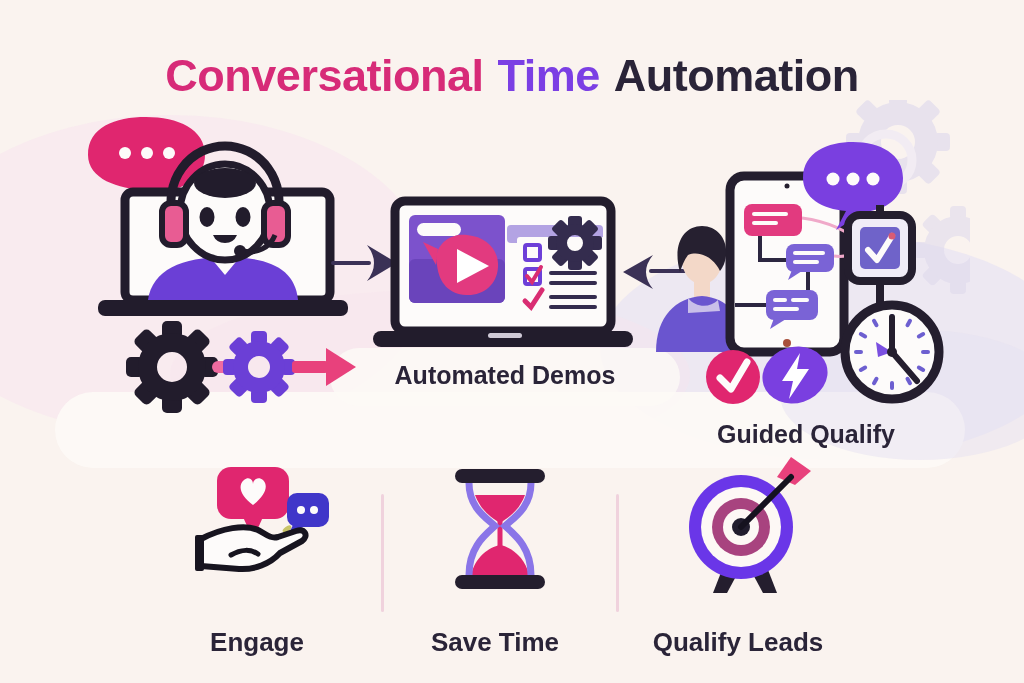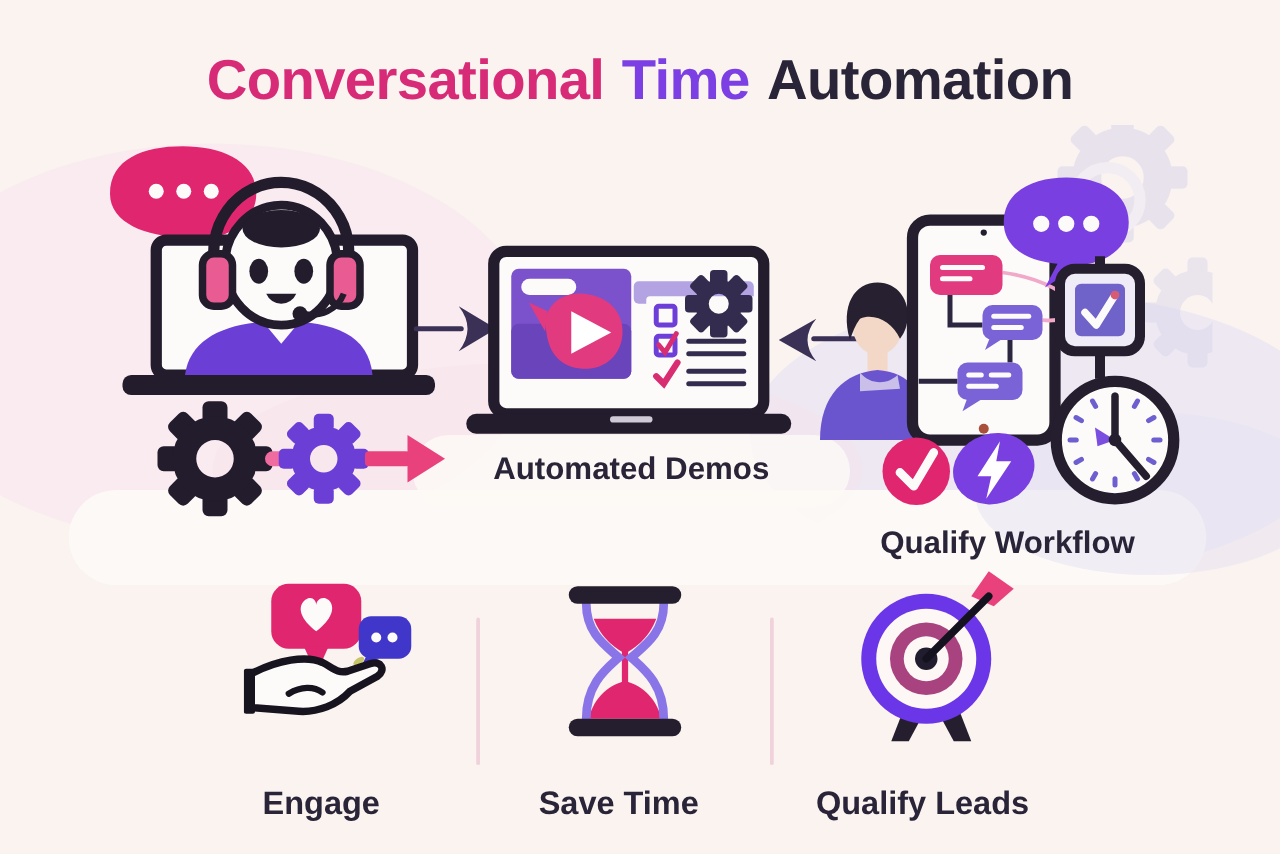--- a/index.html
+++ b/index.html
@@ -6,21 +6,21 @@
   body{font-family:"Liberation Sans","DejaVu Sans",sans-serif;background:#faf3ef;}
   .canvas{position:relative;width:1024px;height:683px;background:#faf3ef;overflow:hidden;}
   .blob{position:absolute;border-radius:50%;}
   .blob.pink-left{left:-90px;top:115px;width:520px;height:320px;background:#f7e3ee;opacity:.55;}
   .blob.pink-mid{left:170px;top:290px;width:520px;height:170px;background:#f7e3ee;opacity:.4;}
   .blob.lav-right{left:600px;top:235px;width:470px;height:225px;background:#e6e2f2;opacity:.65;}
   .blob.lav-br{left:780px;top:330px;width:280px;height:130px;background:#e6e2f2;opacity:.5;}
   .blob.white-band{left:55px;top:392px;width:910px;height:76px;background:#fdfaf6;opacity:.92;border-radius:40px;}
   .blob.white-center{left:330px;top:348px;width:350px;height:58px;background:#fdfaf6;opacity:.8;border-radius:30px;}
   .title{position:absolute;top:34px;left:0;width:100%;text-align:center;font-size:45px;font-weight:bold;letter-spacing:-.5px;margin:0;}
-  .title .w{display:inline-block;margin:4px 7px;}
+  .title .w{display:inline-block;margin:16px 7px;}
   .t-pink{color:#d72b78;}
   .t-purple{color:#7b3fe4;}
   .t-dark{color:#2a2438;}
   .illus{position:absolute;}
   .illus.chatbot{left:70px;top:105px;width:300px;height:315px;}
   .illus.demos{left:325px;top:195px;width:370px;height:155px;}
   .illus.workflow{left:640px;top:100px;width:330px;height:315px;}
   .illus.engage{left:195px;top:465px;width:135px;height:130px;}
   .illus.savetime{left:445px;top:465px;width:110px;height:130px;}
   .illus.qualify{left:675px;top:455px;width:140px;height:140px;}
@@ -315,18 +315,18 @@
       <circle cx="66" cy="72" r="9" fill="#211d2e"></circle>
       <polygon points="102,22 116,2 136,16 120,30" fill="#e8417c"></polygon>
       <line x1="66" y1="72" x2="116" y2="22" stroke="#15121f" stroke-width="6" stroke-linecap="round"></line>
     </g>
   </svg>
 
   <div class="divider d1"></div>
   <div class="divider d2"></div>
 
   <div class="label step-label lbl-demos">Automated Demos</div>
-  <div class="label step-label lbl-workflow">Qualify Workflow</div>
+  <div class="label step-label lbl-workflow">Guided Qualify</div>
   <div class="label benefit-label lbl-engage">Engage</div>
   <div class="label benefit-label lbl-savetime">Save Time</div>
   <div class="label benefit-label lbl-qualify">Qualify Leads</div>
 
 </div>
 
 </body></html>

